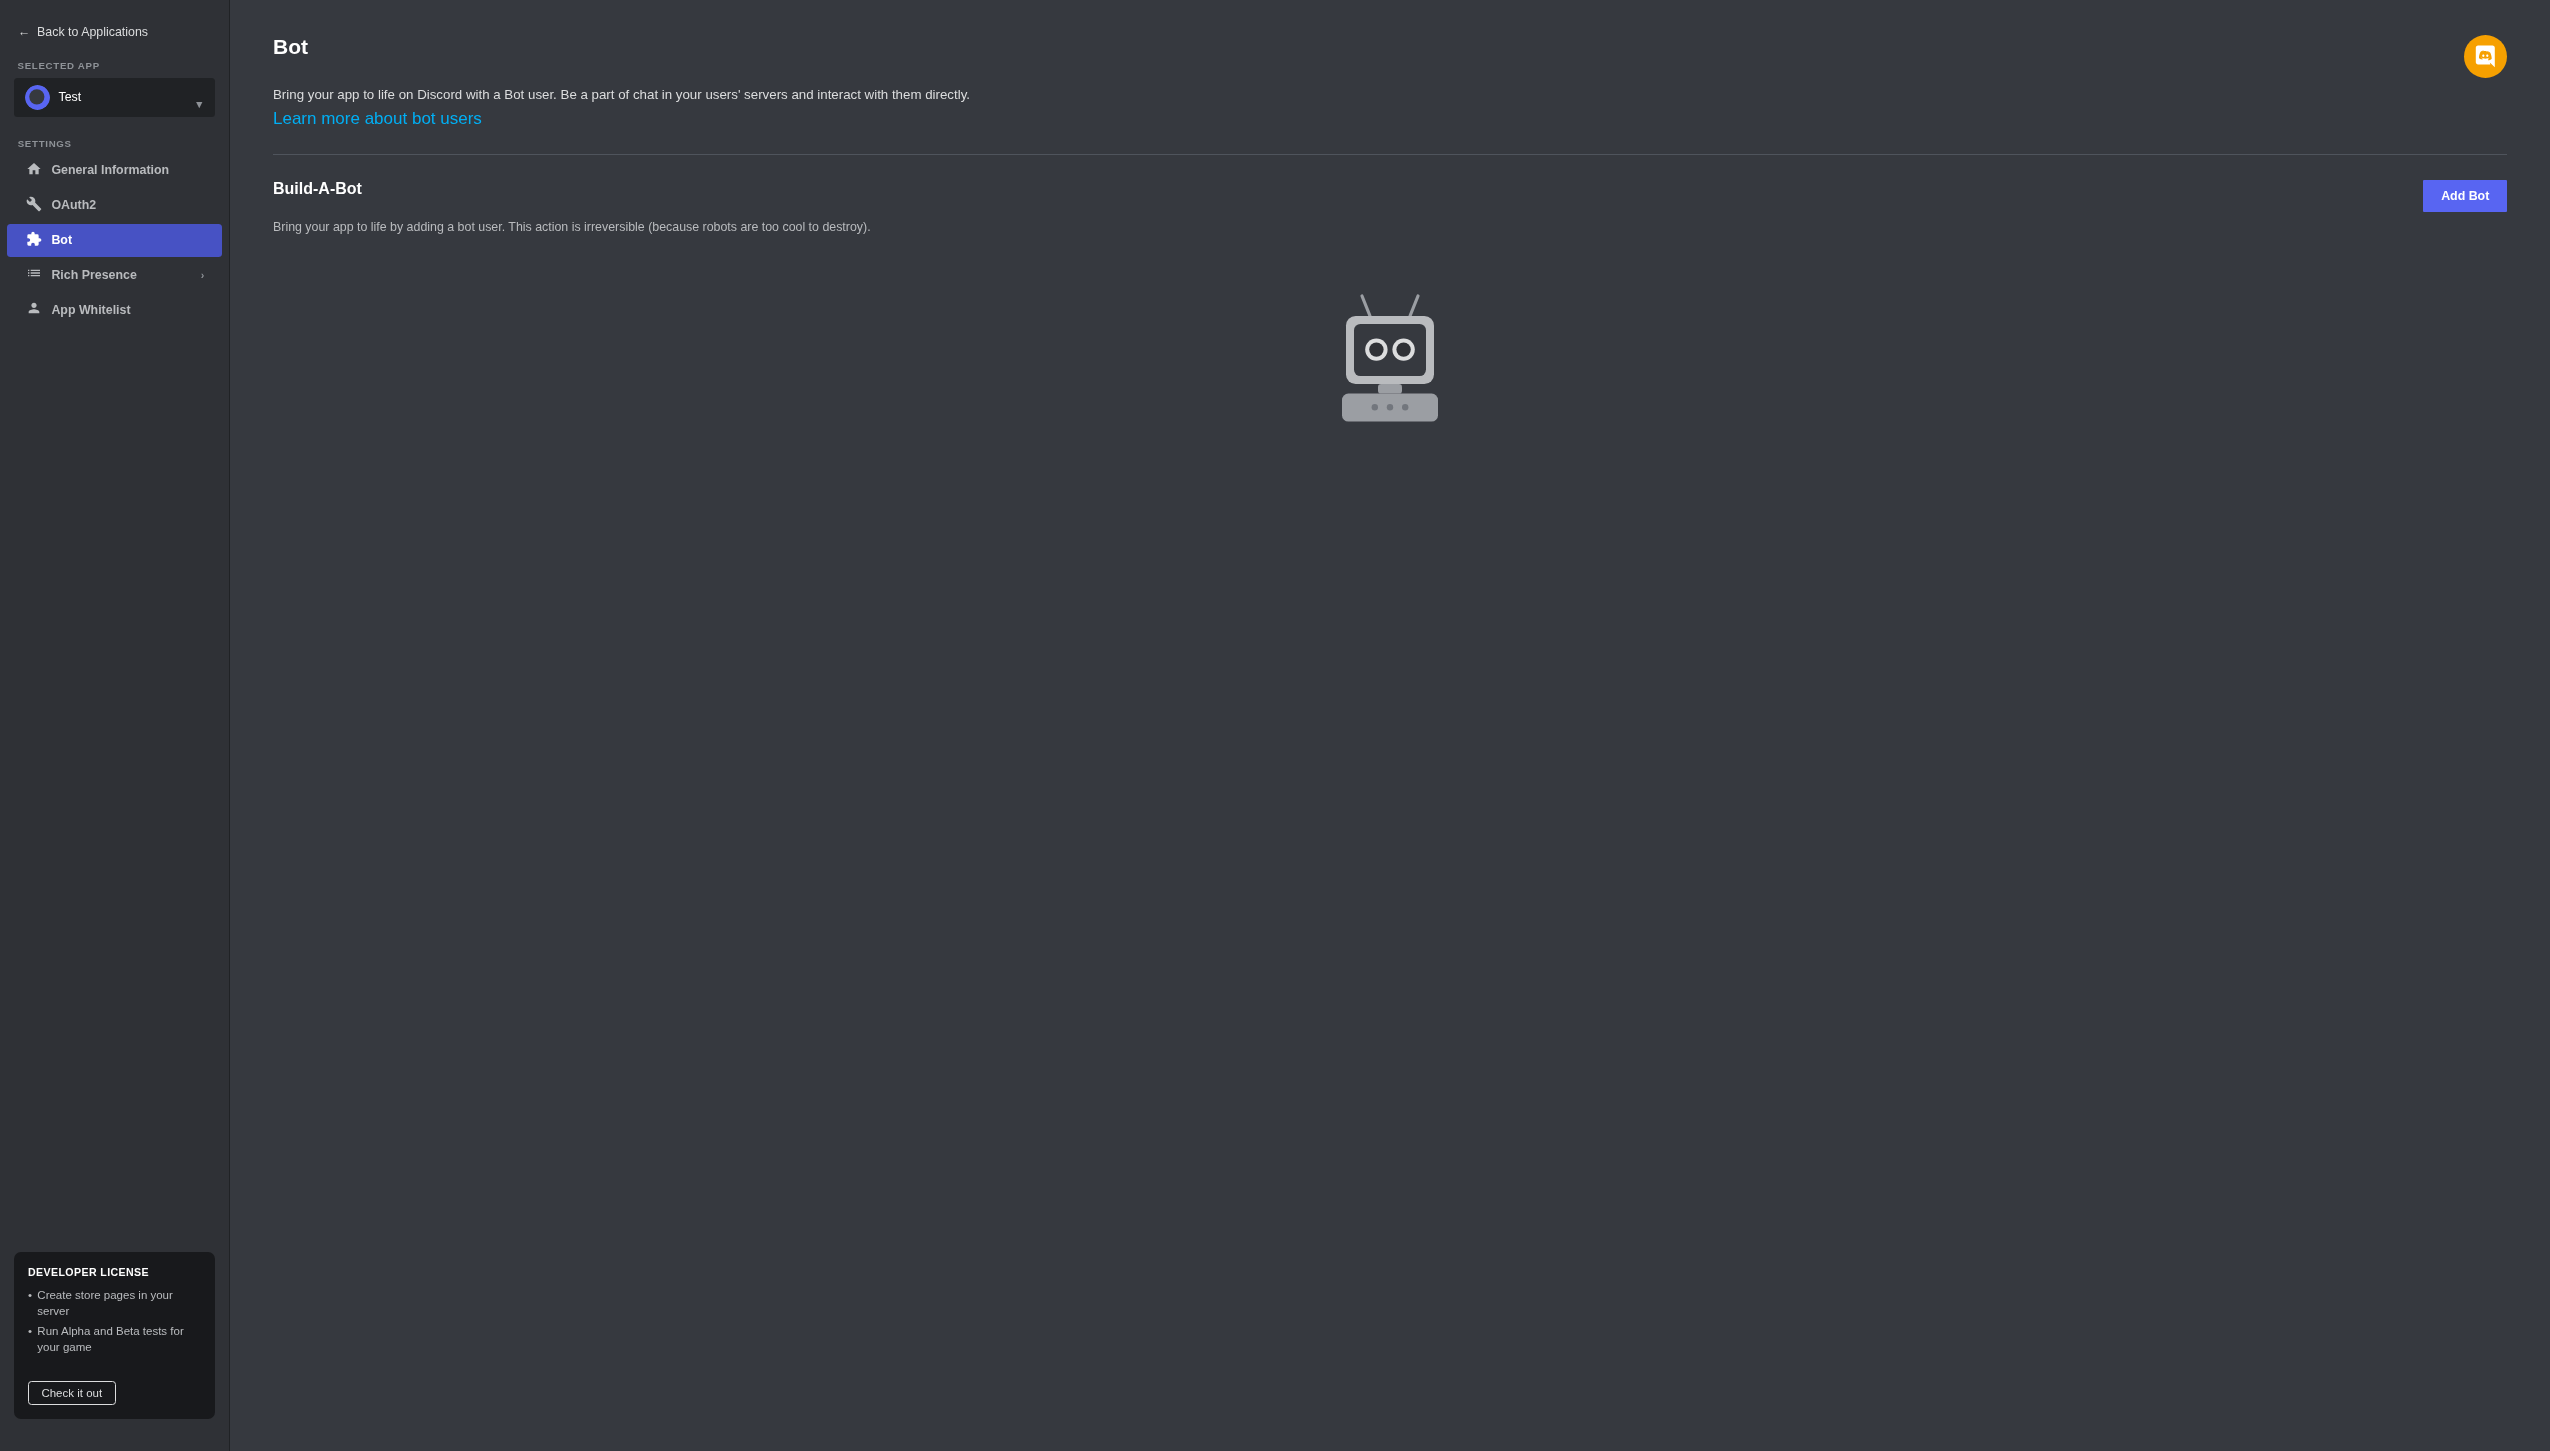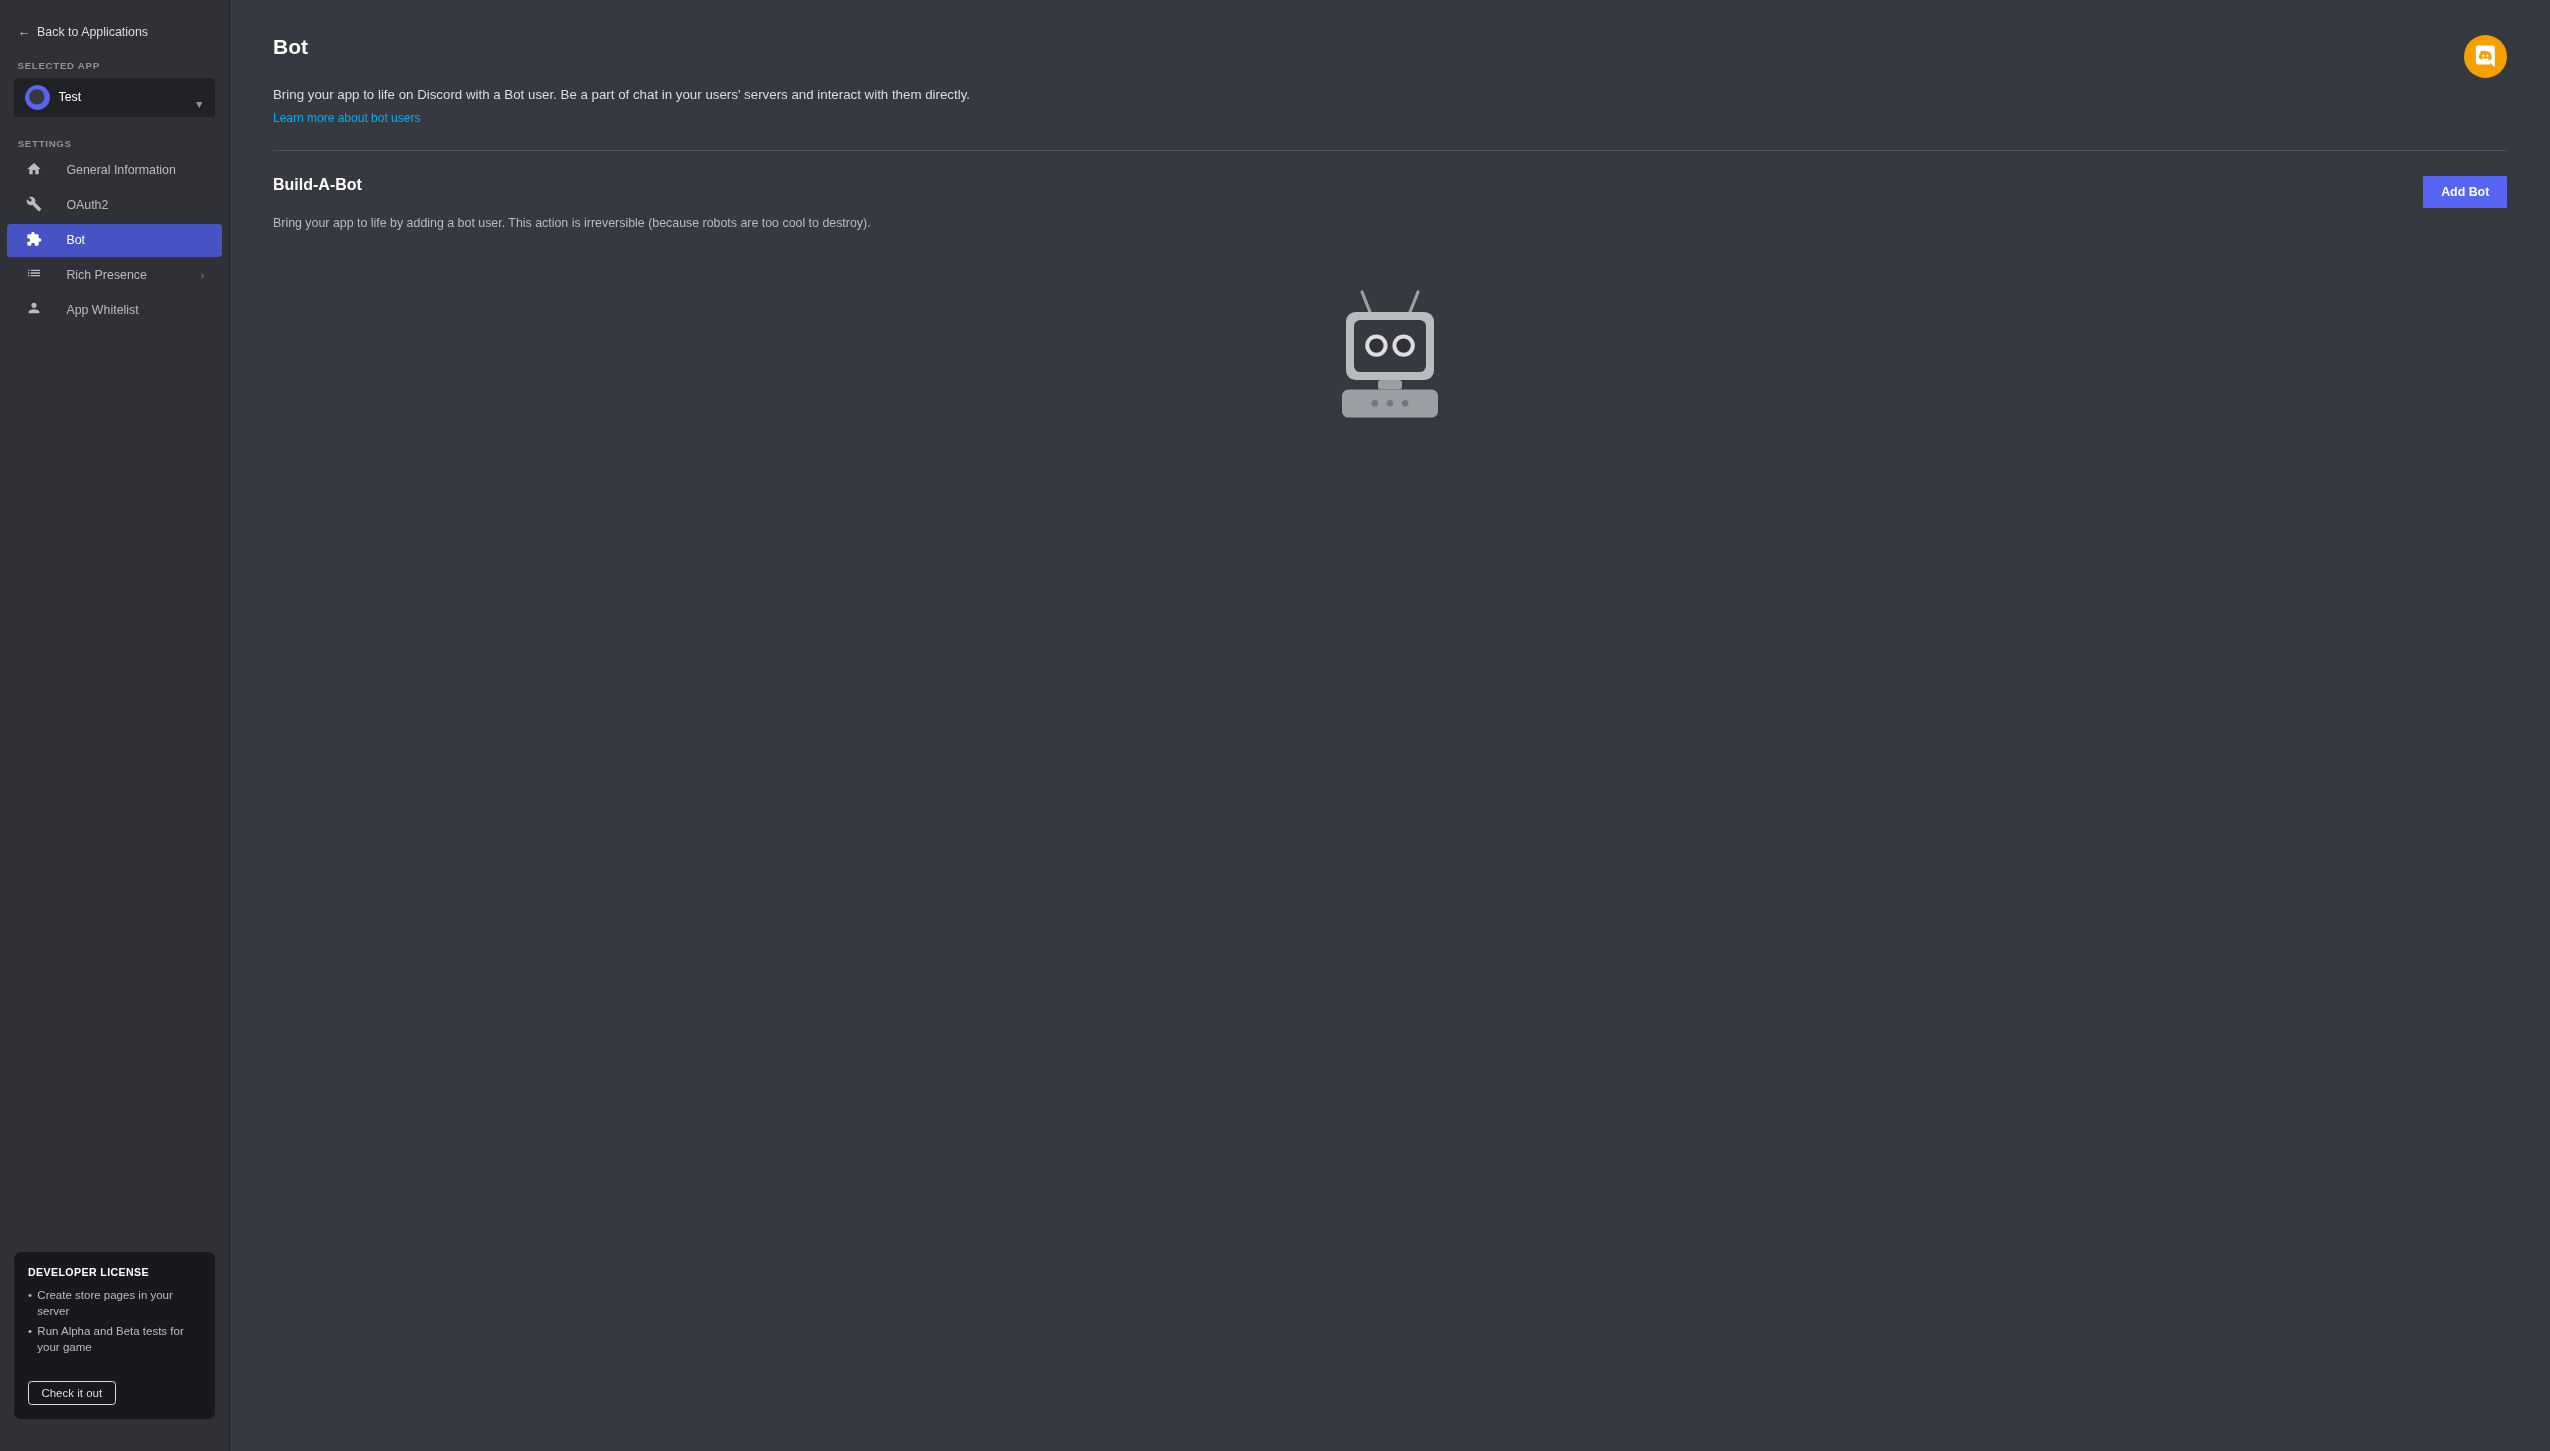--- a/index.html
+++ b/index.html
@@ -105,28 +105,28 @@
       color: #8e9297;
       font-size: 10.6px;
     }
 
     .nav-section {
       flex: 1;
     }
     .nav-item {
       display: flex;
       align-items: center;
-      gap: 24px;
+      gap: 9px;
       padding: 7px 17.7px;
       cursor: pointer;
       border-radius: 3.5px;
       margin: 1.8px 7px;
       color: #b9bbbe;
       font-size: 12.4px;
-      font-weight: 400;
+      font-weight: 700;
       position: relative;
       text-align: center;
     }
     .nav-item.active {
       background: #4752c4;
       color: #fff;
     }
     .nav-item .nav-icon {
       width: 17.7px;
       text-align: center;
@@ -215,21 +215,21 @@
     .page-subtitle {
       font-size: 13.3px;
       color: #dcddde;
       margin-bottom: 4px;
       line-height: 1.5;
       max-width: 798px;
     }
 
     .learn-more-link {
       color: #00aff4;
-      font-size: 12px;
+      font-size: 17px;
       text-decoration: none;
       cursor: pointer;
     }
 
     .divider {
       border: none;
       border-top: 0.9px solid #4f545c;
       margin: 25px 0;
     }
 

